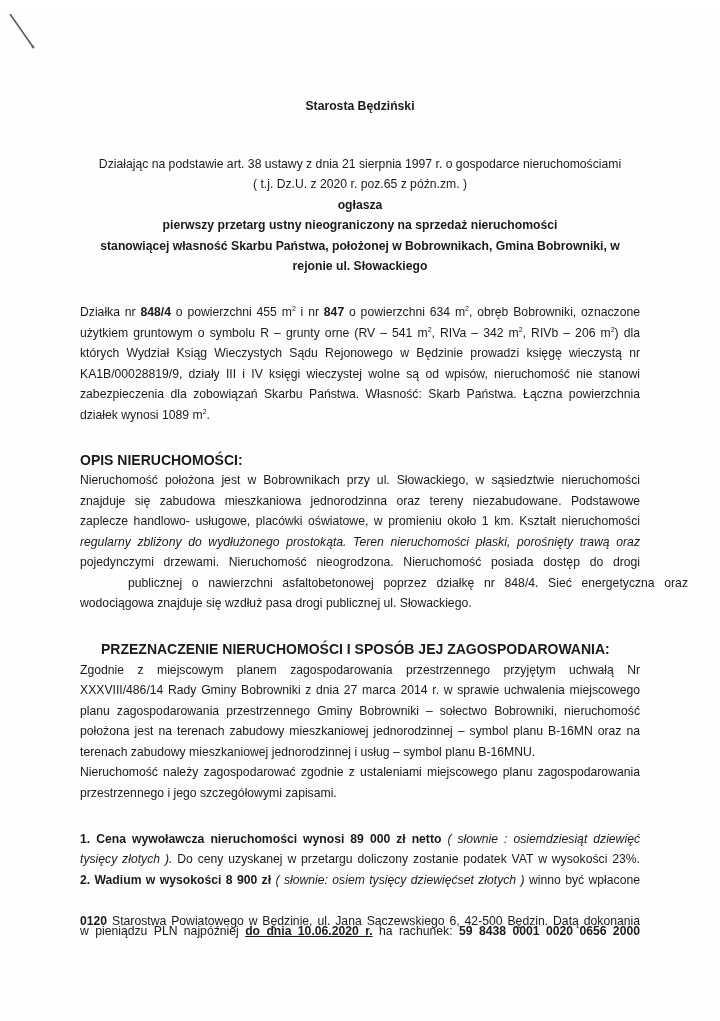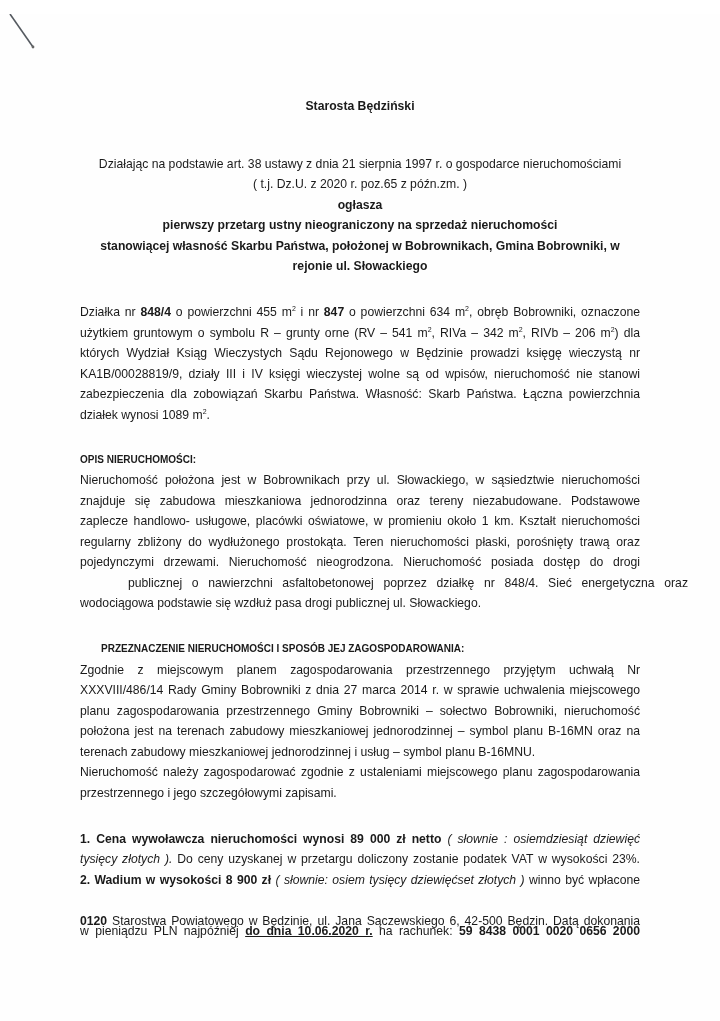--- a/index.html
+++ b/index.html
@@ -8,21 +8,21 @@
     .page { position: absolute; left: 0; top: 14px; width: 720px; height: 1021px; background: #fefefe; }
     .staple { position: absolute; left: 0; top: 0; width: 40px; height: 40px; }
     .line { position: absolute; font-size: 12.2px; line-height: 16px; white-space: nowrap; }
     .center { left: 0; width: 720px; text-align: center; }
     .just { left: 80px; width: 560px; text-align: justify; text-align-last: justify; }
     .left { left: 80px; }
     .b { font-weight: bold; }
     .i { font-style: italic; }
     .u { text-decoration: underline; }
     sup { font-size: 7px; vertical-align: 5px; line-height: 0; }
-    .heading { font-weight: bold; font-size: 10px; }
+    .heading { font-weight: bold; font-size: 14px; }
   </style>
 </head>
 <body>
 
 <div class="page">
 
   <svg class="staple" viewBox="0 0 40 40">
     <line x1="10" y1="0" x2="33" y2="33" stroke="#555a60" stroke-width="1.6"></line>
     <circle cx="33" cy="33" r="1.4" fill="#666"></circle>
   </svg>
@@ -40,24 +40,24 @@
   <div class="line just" style="top: 311px; white-space: normal; height: 16px; overflow: visible;"><span>użytkiem gruntowym o symbolu R – grunty orne (RV – 541 m</span><sup>2</sup><span>, RIVa – 342 m</span><sup>2</sup><span>, RIVb – 206 m</span><sup>2</sup><span>) dla</span></div>
   <div class="line just" style="top: 331px; white-space: normal; height: 16px; overflow: visible;">których Wydział Ksiąg Wieczystych Sądu Rejonowego w Będzinie prowadzi księgę wieczystą nr</div>
   <div class="line just" style="top: 352px; white-space: normal; height: 16px; overflow: visible;">KA1B/00028819/9, działy III i IV księgi wieczystej wolne są od wpisów, nieruchomość nie stanowi</div>
   <div class="line just" style="top: 372px; white-space: normal; height: 16px; overflow: visible;">zabezpieczenia dla zobowiązań Skarbu Państwa. Własność:  Skarb Państwa. Łączna powierzchnia</div>
   <div class="line left" style="top:393px;"><span>działek wynosi 1089 m</span><sup>2</sup><span>.</span></div>
 
   <div class="line left heading" style="top:438px;">OPIS NIERUCHOMOŚCI:</div>
   <div class="line just" style="top: 458px; white-space: normal; height: 16px; overflow: visible;">Nieruchomość położona jest w Bobrownikach przy ul. Słowackiego, w sąsiedztwie nieruchomości</div>
   <div class="line just" style="top: 479px; white-space: normal; height: 16px; overflow: visible;">znajduje się zabudowa mieszkaniowa jednorodzinna oraz tereny niezabudowane. Podstawowe</div>
   <div class="line just" style="top: 499px; white-space: normal; height: 16px; overflow: visible;">zaplecze handlowo- usługowe, placówki oświatowe,  w promieniu około 1 km. Kształt nieruchomości</div>
-  <div class="line just" style="top: 520px; white-space: normal; height: 16px; overflow: visible;">regularny zbliżony do wydłużonego prostokąta. Teren nieruchomości płaski, porośnięty trawą oraz</div>
+  <div class="line just" style="top: 520px; white-space: normal; height: 16px; overflow: visible; font-style: italic;">regularny zbliżony do wydłużonego prostokąta. Teren nieruchomości płaski, porośnięty trawą oraz</div>
   <div class="line just" style="top: 540px; white-space: normal; height: 16px; overflow: visible;">pojedynczymi drzewami. Nieruchomość nieogrodzona. Nieruchomość posiada dostęp do drogi</div>
   <div class="line just" style="top: 561px; white-space: normal; height: 16px; overflow: visible; padding-left: 48px;">publicznej o nawierzchni asfaltobetonowej poprzez działkę nr 848/4.  Sieć energetyczna oraz</div>
-  <div class="line left" style="top:581px;">wodociągowa podstawie się wzdłuż pasa drogi publicznej ul. Słowackiego.</div>
+  <div class="line left" style="top:581px;">wodociągowa znajduje się wzdłuż pasa drogi publicznej ul. Słowackiego.</div>
 
   <div class="line left heading" style="top:627px;padding-left:21px;">PRZEZNACZENIE NIERUCHOMOŚCI I SPOSÓB JEJ ZAGOSPODAROWANIA:</div>
   <div class="line just" style="top: 648px; white-space: normal; height: 16px; overflow: visible;">Zgodnie z miejscowym planem zagospodarowania przestrzennego przyjętym uchwałą Nr</div>
   <div class="line just" style="top: 668px; white-space: normal; height: 16px; overflow: visible;">XXXVIII/486/14 Rady Gminy Bobrowniki z dnia 27 marca 2014 r. w sprawie uchwalenia miejscowego</div>
   <div class="line just" style="top: 689px; white-space: normal; height: 16px; overflow: visible;">planu zagospodarowania przestrzennego Gminy Bobrowniki – sołectwo Bobrowniki, nieruchomość</div>
   <div class="line just" style="top: 709px; white-space: normal; height: 16px; overflow: visible;">położona jest na terenach zabudowy mieszkaniowej jednorodzinnej – symbol planu B-16MN oraz na</div>
   <div class="line left" style="top:730px;">terenach zabudowy mieszkaniowej jednorodzinnej  i usług – symbol planu B-16MNU.</div>
   <div class="line just" style="top: 750px; white-space: normal; height: 16px; overflow: visible;">Nieruchomość należy zagospodarować zgodnie z ustaleniami miejscowego planu zagospodarowania</div>
   <div class="line left" style="top:771px;">przestrzennego i jego szczegółowymi zapisami.</div>
 

